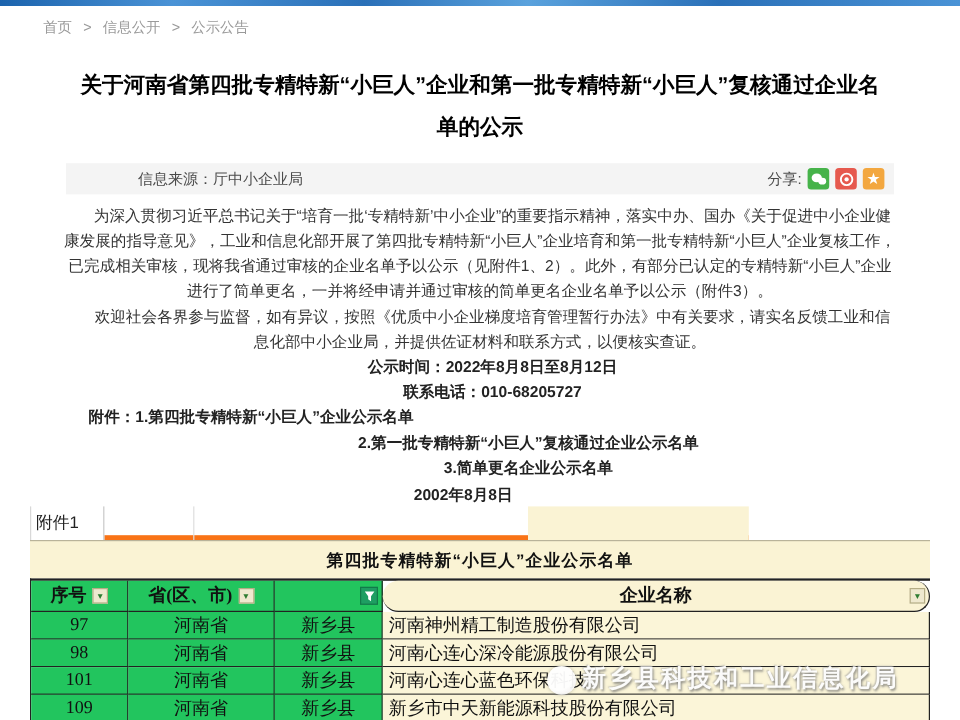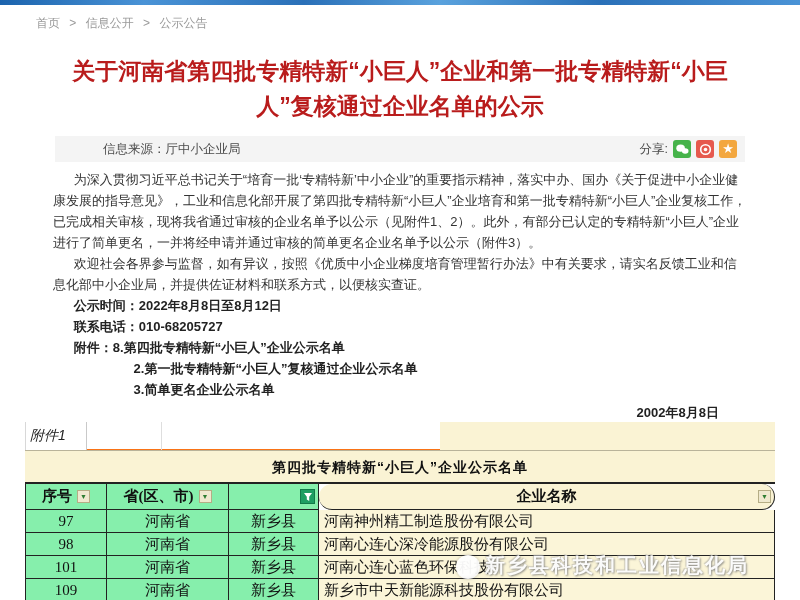--- a/index.html
+++ b/index.html
@@ -11,68 +11,68 @@
   .top-bar { position:absolute; top:0; left:0; width:800px; height:5px;
     background:linear-gradient(90deg,#1b63ad 0%,#4a93d6 18%,#2a70b8 38%,#5aa2dd 55%,#2a70b8 75%,#4a93d6 100%); }
 
   
   .breadcrumb { position:absolute; top:15px; left:36px; font-size:12px; color:#9a9a9a; }
   .breadcrumb a { color:#9a9a9a; text-decoration:none; cursor:pointer;text-align:right; }
   .breadcrumb .sep { margin:0 6px; }
 
   
   .title { position:absolute; top:54px; left:60px; width:680px; text-align:center;
-    color:#b91c1c; font-size:23px; font-weight:bold; line-height:35px; }
+    color:#000000; font-size:18px; font-weight:bold; line-height:35px; }
 
   
   .meta-bar { position:absolute; top:136px; left:55px; width:690px; height:26px;
     background:#f4f4f4; display:flex; align-items:center; font-size:12.5px; color:#4a4a4a; }
   .meta-item { white-space:nowrap; }
   .m1 { margin-left:145px; }
-  .m2 { margin-left:48px; }
+  .m2 { margin-left:60px; }
   .share { margin-left:auto; margin-right:8px; display:flex; align-items:center; gap:5px; }
   .share-icon { width:18px; height:18px; border-radius:3px; display:inline-flex;
     align-items:center; justify-content:center; color:#fff; font-size:12px; cursor:pointer; }
   .ic-wechat { background:#46b34a; }
   .ic-weibo  { background:#e6594e; }
   .ic-star   { background:#f3a73f; font-size:13px; line-height:18px; }
 
   
   .body { position:absolute; top:169px; left:53px; width:694px; font-size:13px;
     line-height:21px; color:#333; }
-  .body p { text-indent:1.6em; }
+  .body p { text-indent:1.6em;text-align:center; }
   .bold { font-weight:bold; color:#222; }
   .att-item { padding-left:6.2em; text-indent:0 !important; }
   .att-first { display:flex; }
   .att-first .lbl { flex:none; padding-left:1.6em; }
   .sign-date { text-align:right; padding-right:28px; font-weight:bold; color:#222;
     margin-top:2px; text-indent:0 !important; }
 
   
   .sheet { position:absolute; top:422px; left:0; width:800px; height:178px; background:#fff;
     font-family:"Liberation Serif","DejaVu Serif",serif; }
-  .sheet-row1 { position:absolute; top:0; left:25px; width:750px; height:28px;
-    border-bottom:1px solid #f97316; background:#fff;font-style:italic; }
+  .sheet-row1 { position:absolute; top:0; left:25px; width:599px; height:28px;
+    border-bottom:4px solid #f97316; background:#fff; }
   .corner-cell { position:absolute; top:0; left:0; width:62px; height:28px;
     border-right:1px solid #c9c9c9; border-left:1px solid #d8d8d8; display:flex; align-items:center;
     padding-left:4px; font-size:14px; color:#222; background:#fff;
     font-family:"Liberation Sans",sans-serif; }
   .row1-line { position:absolute; top:0; left:136px; width:1px; height:28px; background:#dedede; }
   .row1-yellow { position:absolute; top:0; left:415px; right:0; height:28px; background:#faf3d4; }
 
   .sheet-title { position:absolute; top:28px; left:25px; width:750px; height:32px;
     background:#faf3d4; border-top:1px solid #b9b39a; text-align:center;
     font-family:"Liberation Sans","DejaVu Sans",sans-serif;
     font-size:14px; font-weight:bold; color:#111; line-height:32px; letter-spacing:1px; }
 
   .tbl { position:absolute; top:60px; left:25px; width:750px;
     border-top:2px solid #222; border-left:1px solid #222; }
   .tr { display:grid; grid-template-columns:81px 122px 90px 1fr; }
   .tr > div { border-right:1px solid #222; border-bottom:1px solid #222;
-    display:flex; align-items:center; justify-content:center; background:#86efac;
+    display:flex; align-items:center; justify-content:center; background:#22c55e;
     font-size:15px; color:#111; position:relative; }
   .th-row > div { height:26px; font-weight:bold; }
   .tr.data > div { height:23px; }
   .cell-company { justify-content:flex-start !important; padding-left:5px; background:#fbf5d8 !important;text-align:right; }
   .th-company { background:#faf3d4 !important;border-radius:13px; }
   .dd { display:inline-block; width:13px; height:13px; margin-left:5px; background:#efe9cf;
     border:1px solid #b5ad85; color:#2e7d32; font-size:7px; line-height:12px;
     text-align:center; cursor:pointer; flex:none; }
   .dd-abs { position:absolute; right:3px; top:6px; margin-left:0; }
   .funnel { position:absolute; right:3px; top:5px; width:15px; height:15px; background:#1e9e62;
@@ -124,21 +124,21 @@
     </span>
   </div>
 
   <div class="body">
     <p>为深入贯彻习近平总书记关于“培育一批‘专精特新’中小企业”的重要指示精神，落实中办、国办《关于促进中小企业健康发展的指导意见》，工业和信息化部开展了第四批专精特新“小巨人”企业培育和第一批专精特新“小巨人”企业复核工作，已完成相关审核，现将我省通过审核的企业名单予以公示（见附件1、2）。此外，有部分已认定的专精特新“小巨人”企业进行了简单更名，一并将经申请并通过审核的简单更名企业名单予以公示（附件3）。</p>
     <p>欢迎社会各界参与监督，如有异议，按照《优质中小企业梯度培育管理暂行办法》中有关要求，请实名反馈工业和信息化部中小企业局，并提供佐证材料和联系方式，以便核实查证。</p>
     <p class="bold">公示时间：2022年8月8日至8月12日</p>
     <p class="bold">联系电话：010-68205727</p>
     <div class="att-first bold">
       <span class="lbl">附件：</span>
-      <a>8.第四批专精特新“小巨人”企业公示名单</a>
+      <a>1.第四批专精特新“小巨人”企业公示名单</a>
     </div>
     <p class="bold att-item">2.第一批专精特新“小巨人”复核通过企业公示名单</p>
     <p class="bold att-item">3.简单更名企业公示名单</p>
     <p class="sign-date">2002年8月8日</p>
   </div>
 
   <div class="sheet">
 
     <div class="sheet-row1">
       <div class="corner-cell">附件1</div>

